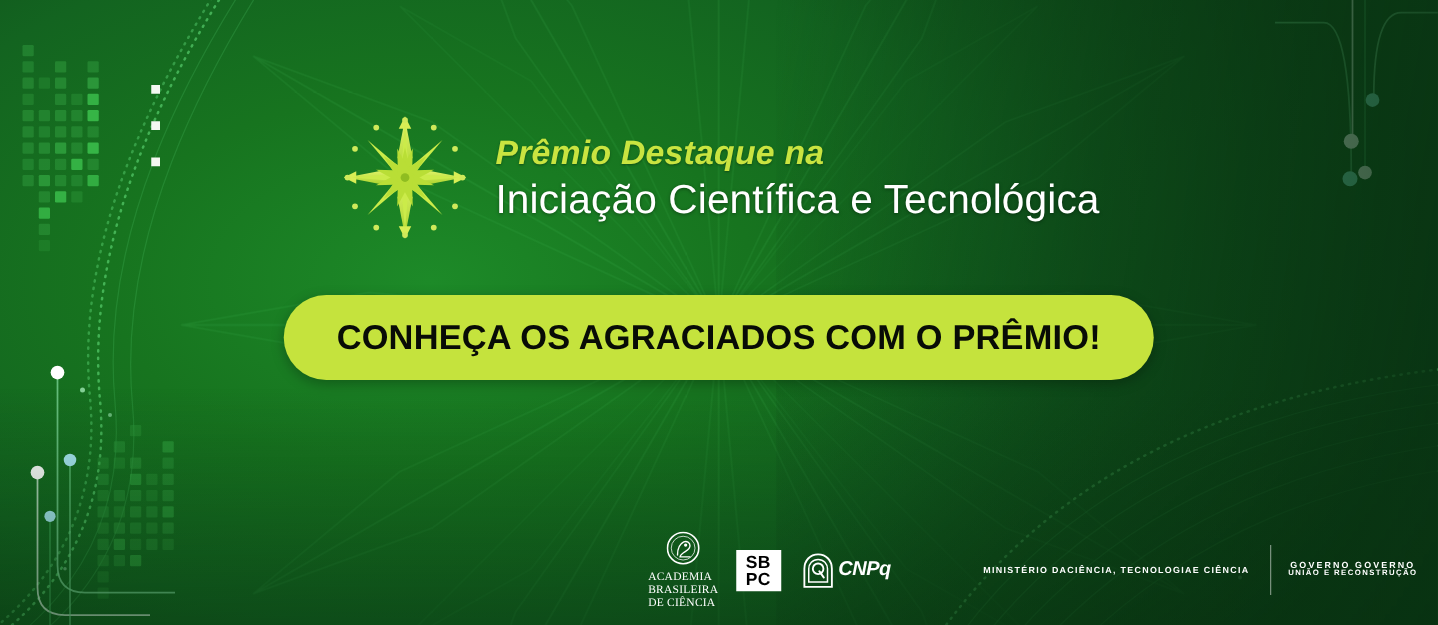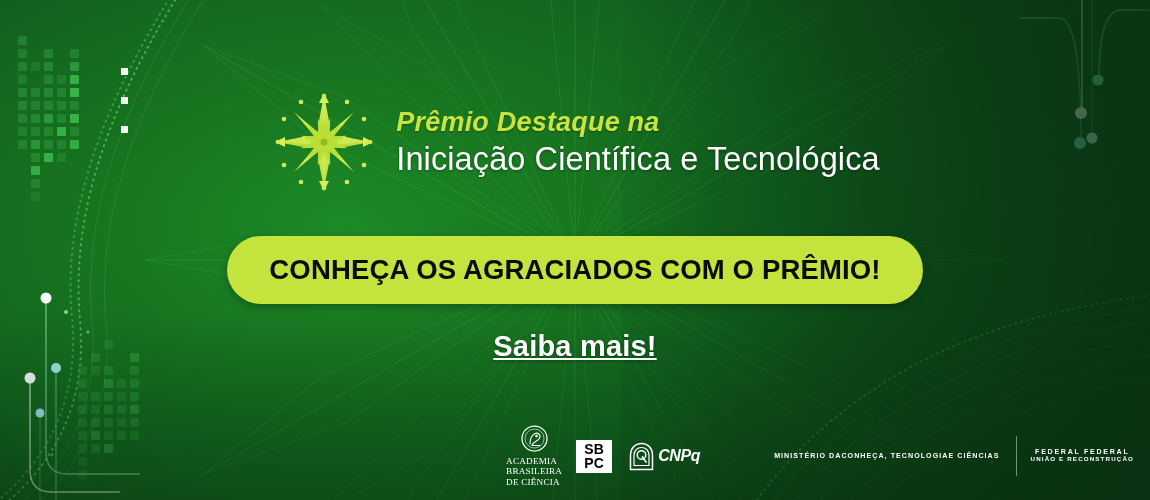--- a/index.html
+++ b/index.html
@@ -458,23 +458,20 @@
       <span class="titles">
         <span class="title-top">Prêmio Destaque na</span>
         <span class="title-main">Iniciação Científica e Tecnológica</span>
       </span>
     </div>
 
     <div class="cta-wrap">
       <button class="cta">CONHEÇA OS AGRACIADOS COM O PRÊMIO!</button>
     </div>
 
-    <div class="saiba-wrap">
-      <a class="saiba" href="#">Saiba mais!</a>
-    </div>
 
     <div class="logobar">
 
       <div class="logo-item abc">
         <span class="abc-seal">
           <svg viewBox="0 0 54 54" width="27" height="27" aria-hidden="true">
             <circle cx="27" cy="27" r="25" fill="none" stroke="#ffffff" stroke-width="2.5"></circle>
             <circle cx="27" cy="27" r="19" fill="none" stroke="#ffffff" stroke-width="1.2"></circle>
             <path d="M18 38 C18 27 22 20 28 17 C33 15 38 18 38 23 C38 29 32 31 28 34 C24 37 22 39 22 41 L38 41" fill="none" stroke="#ffffff" stroke-width="2.2" stroke-linecap="round"></path>
             <circle cx="31" cy="22" r="2.6" fill="#ffffff"></circle>
@@ -501,27 +498,27 @@
             <path d="M27 11 C18 11 12 18 12 26 L12 47 L42 47 L42 26 C42 18 36 11 27 11 Z" fill="none" stroke="#ffffff" stroke-width="2.4"></path>
             <circle cx="27" cy="26" r="8.5" fill="none" stroke="#ffffff" stroke-width="3"></circle>
             <path d="M29 30 L36 40" stroke="#ffffff" stroke-width="3.4" stroke-linecap="round"></path>
           </svg>
         </span>
         <span class="cnpq-txt">CNPq</span>
       </div>
 
       <div class="logo-item minis">
         <div>MINISTÉRIO DA</div>
-        <div>CONHEÇA, TECNOLOGIA</div>
-        <div>E CIÊNCIAS</div>
+        <div>CIÊNCIA, TECNOLOGIA</div>
+        <div>E CIÊNCIA</div>
       </div>
 
       <div class="bar-sep"></div>
 
       <div class="logo-item gov">
-        <span class="gov-top">FEDERAL FEDERAL</span>
+        <span class="gov-top">GOVERNO GOVERNO</span>
         <span class="gov-bot">UNIÃO E RECONSTRUÇÃO</span>
       </div>
 
     </div>
 
   </div>
 </div>
 
 </body></html>

